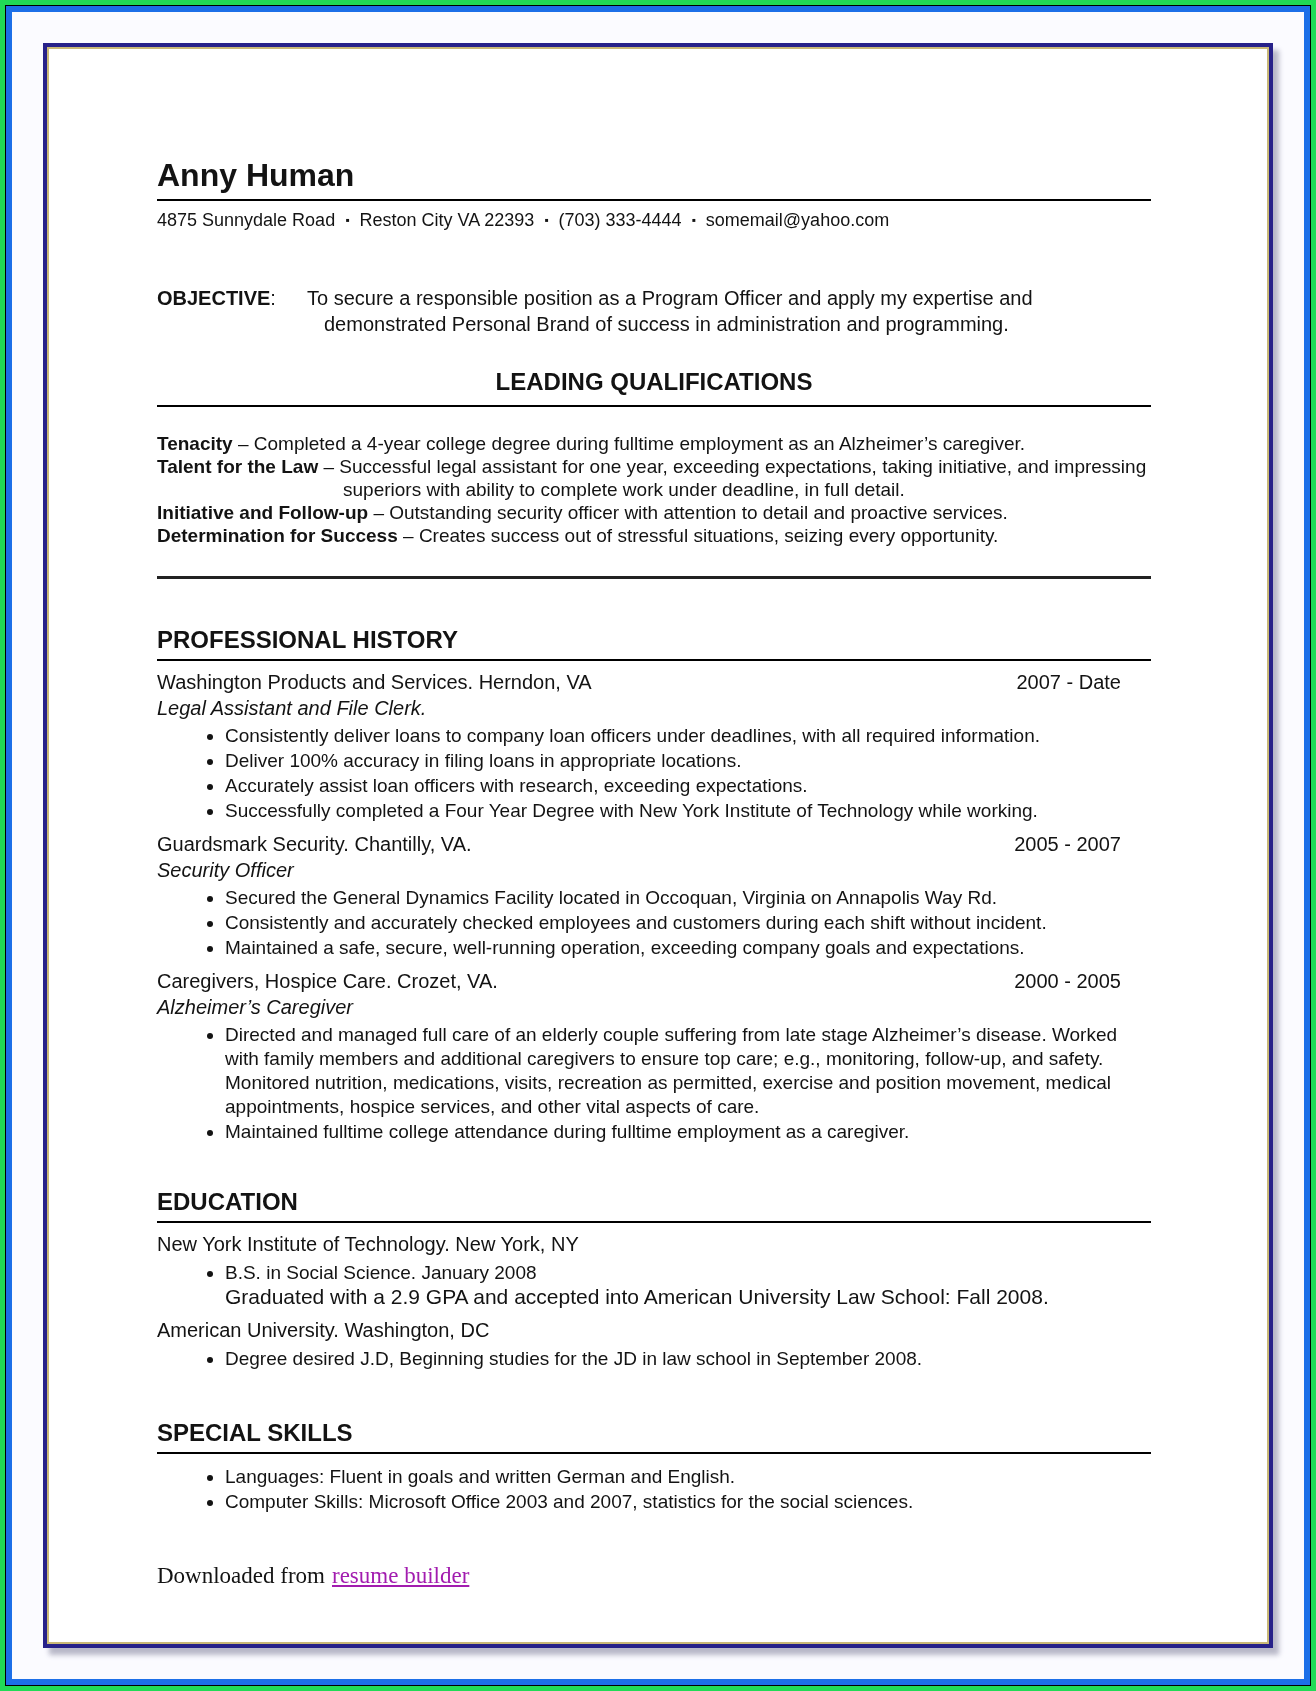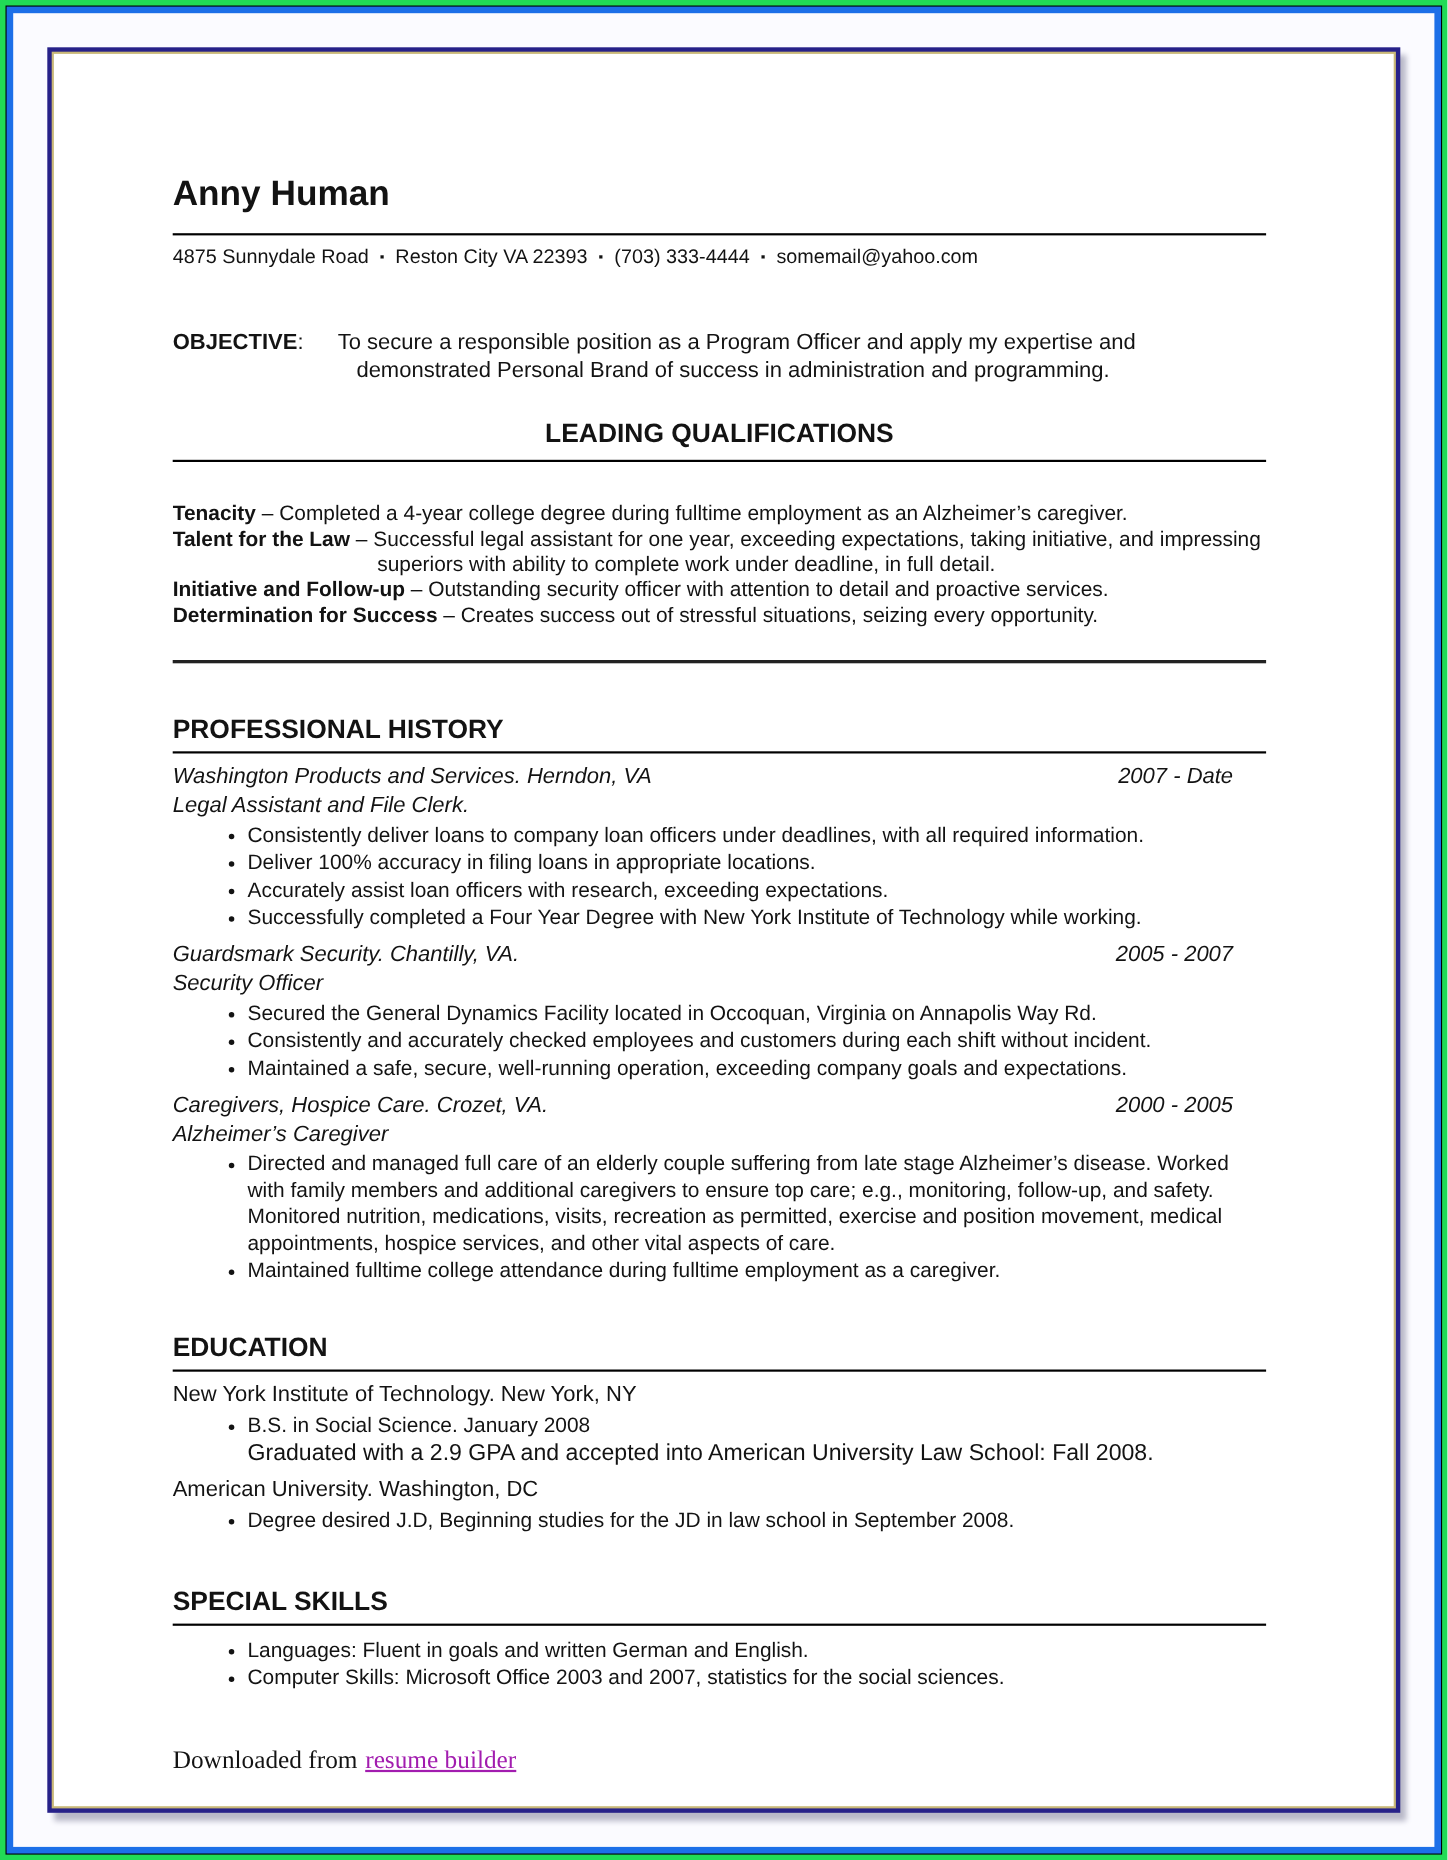--- a/index.html
+++ b/index.html
@@ -13,48 +13,48 @@
   .f-navy  { height:100%; box-sizing:border-box; background:#272189; padding:4px;
              box-shadow:6px 7px 5px #b8b8c8; }
   .f-tan   { height:100%; box-sizing:border-box; background:#C9B878; padding:2px; }
   .content {
     height:100%; box-sizing:border-box; background:#ffffff;
     padding:107px 116px 40px 108px; overflow:hidden;
     font-family:"Liberation Sans", sans-serif; color:#131313;
   }
 
   .name { font-size:32px; font-weight:bold; line-height:38px; letter-spacing:0; }
-  .name-block { border-bottom:2px solid #000; padding-bottom:18px; }
+  .name-block { border-bottom:2px solid #000; padding-bottom:5px; }
   .contact { margin-top:8px; font-size:18px; line-height:22px; white-space:nowrap; }
   .sep { font-size:12px; vertical-align:2px; padding:0 10px; }
 
   .objective-row { margin-top:54px; display:flex; font-size:20px; line-height:26px;gap:24px; }
   .objective-label { width:126px; flex:0 0 126px; font-weight:bold; }
   .objective-label .colon { font-weight:normal; }
   .objective-text .l2 { padding-left:17px; }
 
   .lq-heading {
     margin-top:31px; text-align:center; font-size:24px; font-weight:bold;
     border-bottom:2px solid #000; padding-bottom:9px;
   }
-  .quals { margin-top:36px; font-size:19px; line-height:23px; }
+  .quals { margin-top:25px; font-size:19px; line-height:23px; }
   .qual { padding-left:186px; text-indent:-186px; }
   .qual b { font-weight:bold; }
 
   .mid-rule { margin-top:29px; border-top:3px solid #222; }
 
   .section-heading {
     font-size:24px; font-weight:bold; line-height:28px;
     border-bottom:2px solid #000000; padding-bottom:5px;
   }
   .sh-hist  { margin-top:47px; }
   .sh-edu   { margin-top:44px; }
   .sh-skill { margin-top:48px; }
 
-  .job-header { display:flex; justify-content:space-between; font-size:20px; line-height:25px; margin-top:9px;font-style:italic; }
+  .job-header { display:flex; justify-content:space-between; font-size:20px; line-height:25px; margin-top:9px; }
   .job-dates { padding-right:30px; white-space:nowrap; }
   .job-title { font-style:italic; font-size:20px; line-height:25px; margin-top:1px; }
   ul.bullets { margin:3px 0 0 0; padding-left:68px; font-size:19px; line-height:24px; }
   ul.bullets li { margin:0 0 1px 0; }
   .job + .job { margin-top:0; }
   .job-gap { margin-top:37px; }
 
   .school-name { font-size:20px; line-height:25px; margin-top:9px; }
   ul.ed-bullet { margin:4px 0 0 0; padding-left:68px; font-size:19px; line-height:24px; }
   .ed-note { padding-left:68px; font-size:21px; line-height:24px; }

